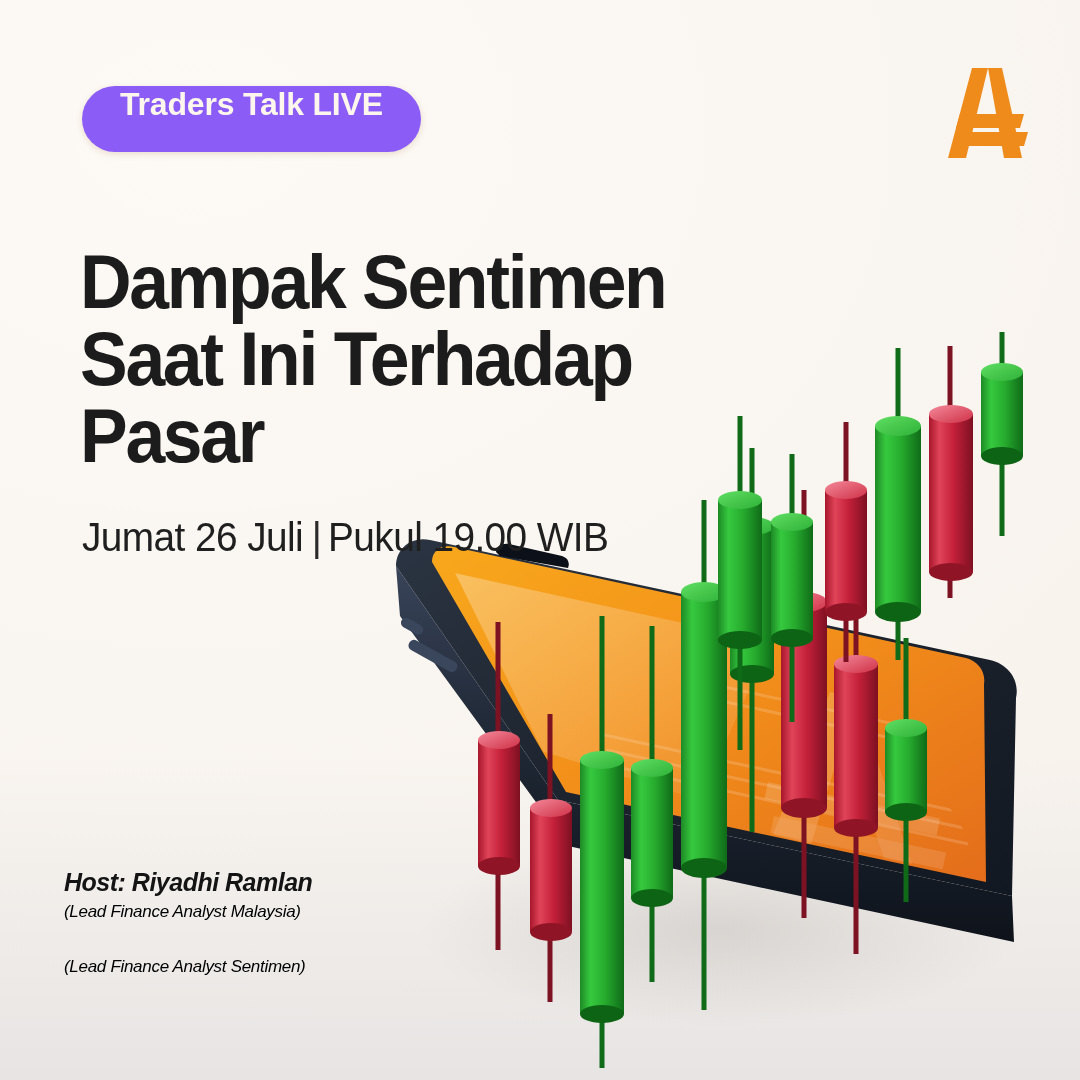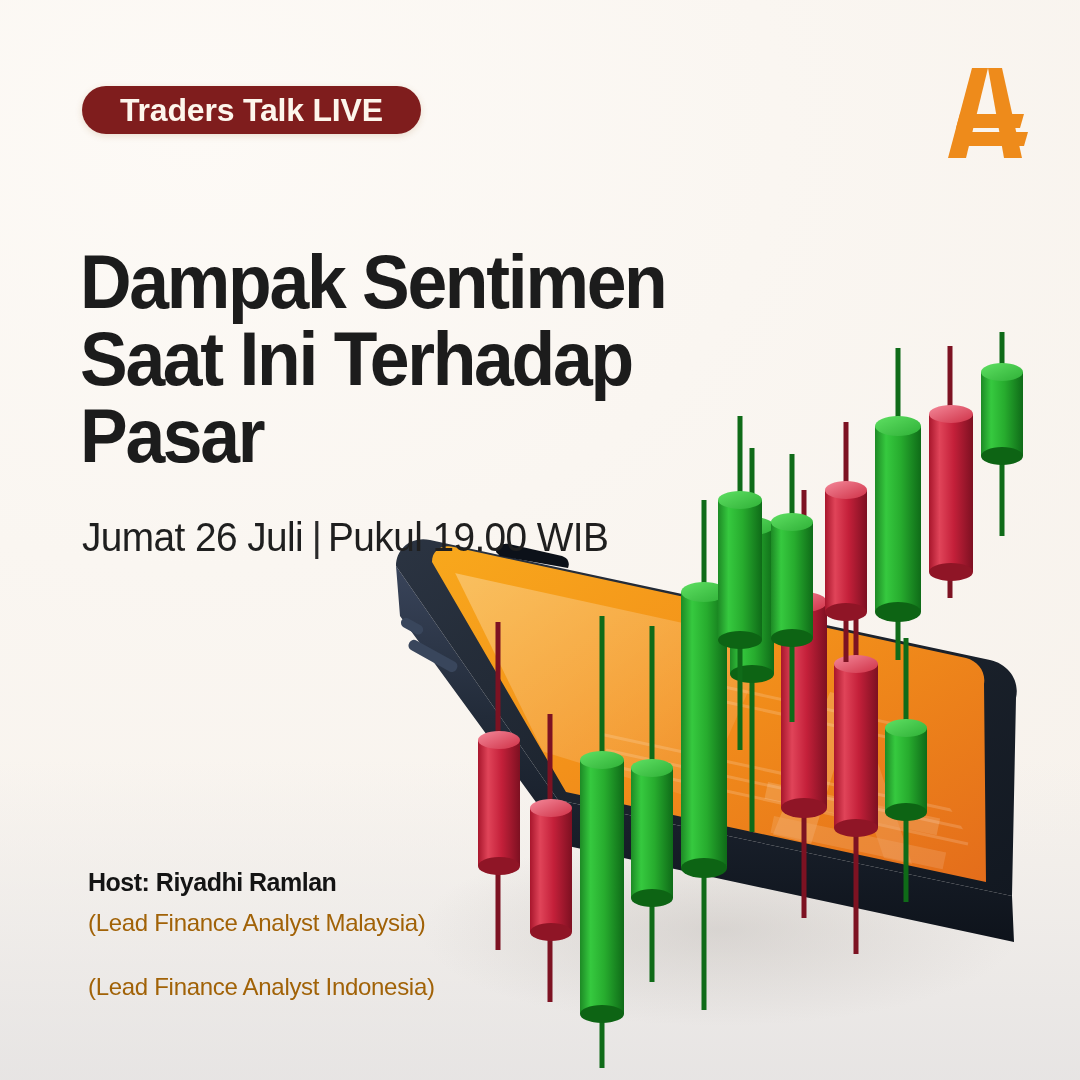--- a/index.html
+++ b/index.html
@@ -38,27 +38,26 @@
     right: 44px;
     width: 104px;
     height: 100px;
   }
 
   
   .badge {
     position: absolute;
     left: 82px;
     top: 86px;
-    height: 48px;
+    height: 66px;
     padding: 0 38px;
     display: flex;
-    align-items: center;
     justify-content: center;
     border-radius: 36px;
-    background: #7f1d1d;
+    background: #8b5cf6;
     box-shadow: 0 2px 7px rgba(150,95,35,0.18);
   }
   .badge-text {
     color: #fdf6ec;
     font-size: 32px;
     font-weight: bold;
     letter-spacing: -0.2px;
     white-space: nowrap;
   }
 
@@ -94,43 +93,44 @@
   .sep {
     display: inline-block;
     margin: 0 7px 0 9px;
     color: #2a2a2a;
     font-weight: 300;
   }
 
   
   .credits {
     position: absolute;
-    left: 88px;
+    left: 64px;
     top: 866px;
     width: 470px;
     z-index: 40;
+    font-style: italic;
   }
   .credit-block { margin-bottom: 32px; }
   .credit-block:last-child { margin-bottom: 0; }
   .credit-name {
     color: #141414;
     font-size: 25px;
     font-weight: bold;
     letter-spacing: -0.5px;
     white-space: nowrap;
     line-height: 1.28;
   }
   .credit-role {
-    color: #a16207;
-    font-size: 24px;
+    color: #000000;
+    font-size: 17px;
     font-weight: normal;
     letter-spacing: -0.3px;
     white-space: nowrap;
     line-height: 1.35;
-    margin-top: 9px;
+    margin-top: 3px;
   }
 
   
   .artwork {
     position: absolute;
     left: 300px;
     top: 330px;
     width: 800px;
     height: 760px;
   }
@@ -375,17 +375,17 @@
   <div class="datetime">
     <span>Jumat 26 Juli</span><span class="sep">|</span><span>Pukul 19.00 WIB</span>
   </div>
 
   <div class="credits">
     <div class="credit-block">
       <div class="credit-name">Host: Riyadhi Ramlan</div>
       <div class="credit-role">(Lead Finance Analyst Malaysia)</div>
     </div>
     <div class="credit-block">
-      <div class="credit-role">(Lead Finance Analyst Indonesia)</div>
+      <div class="credit-role">(Lead Finance Analyst Sentimen)</div>
     </div>
   </div>
 
 </div>
 
 </body></html>

